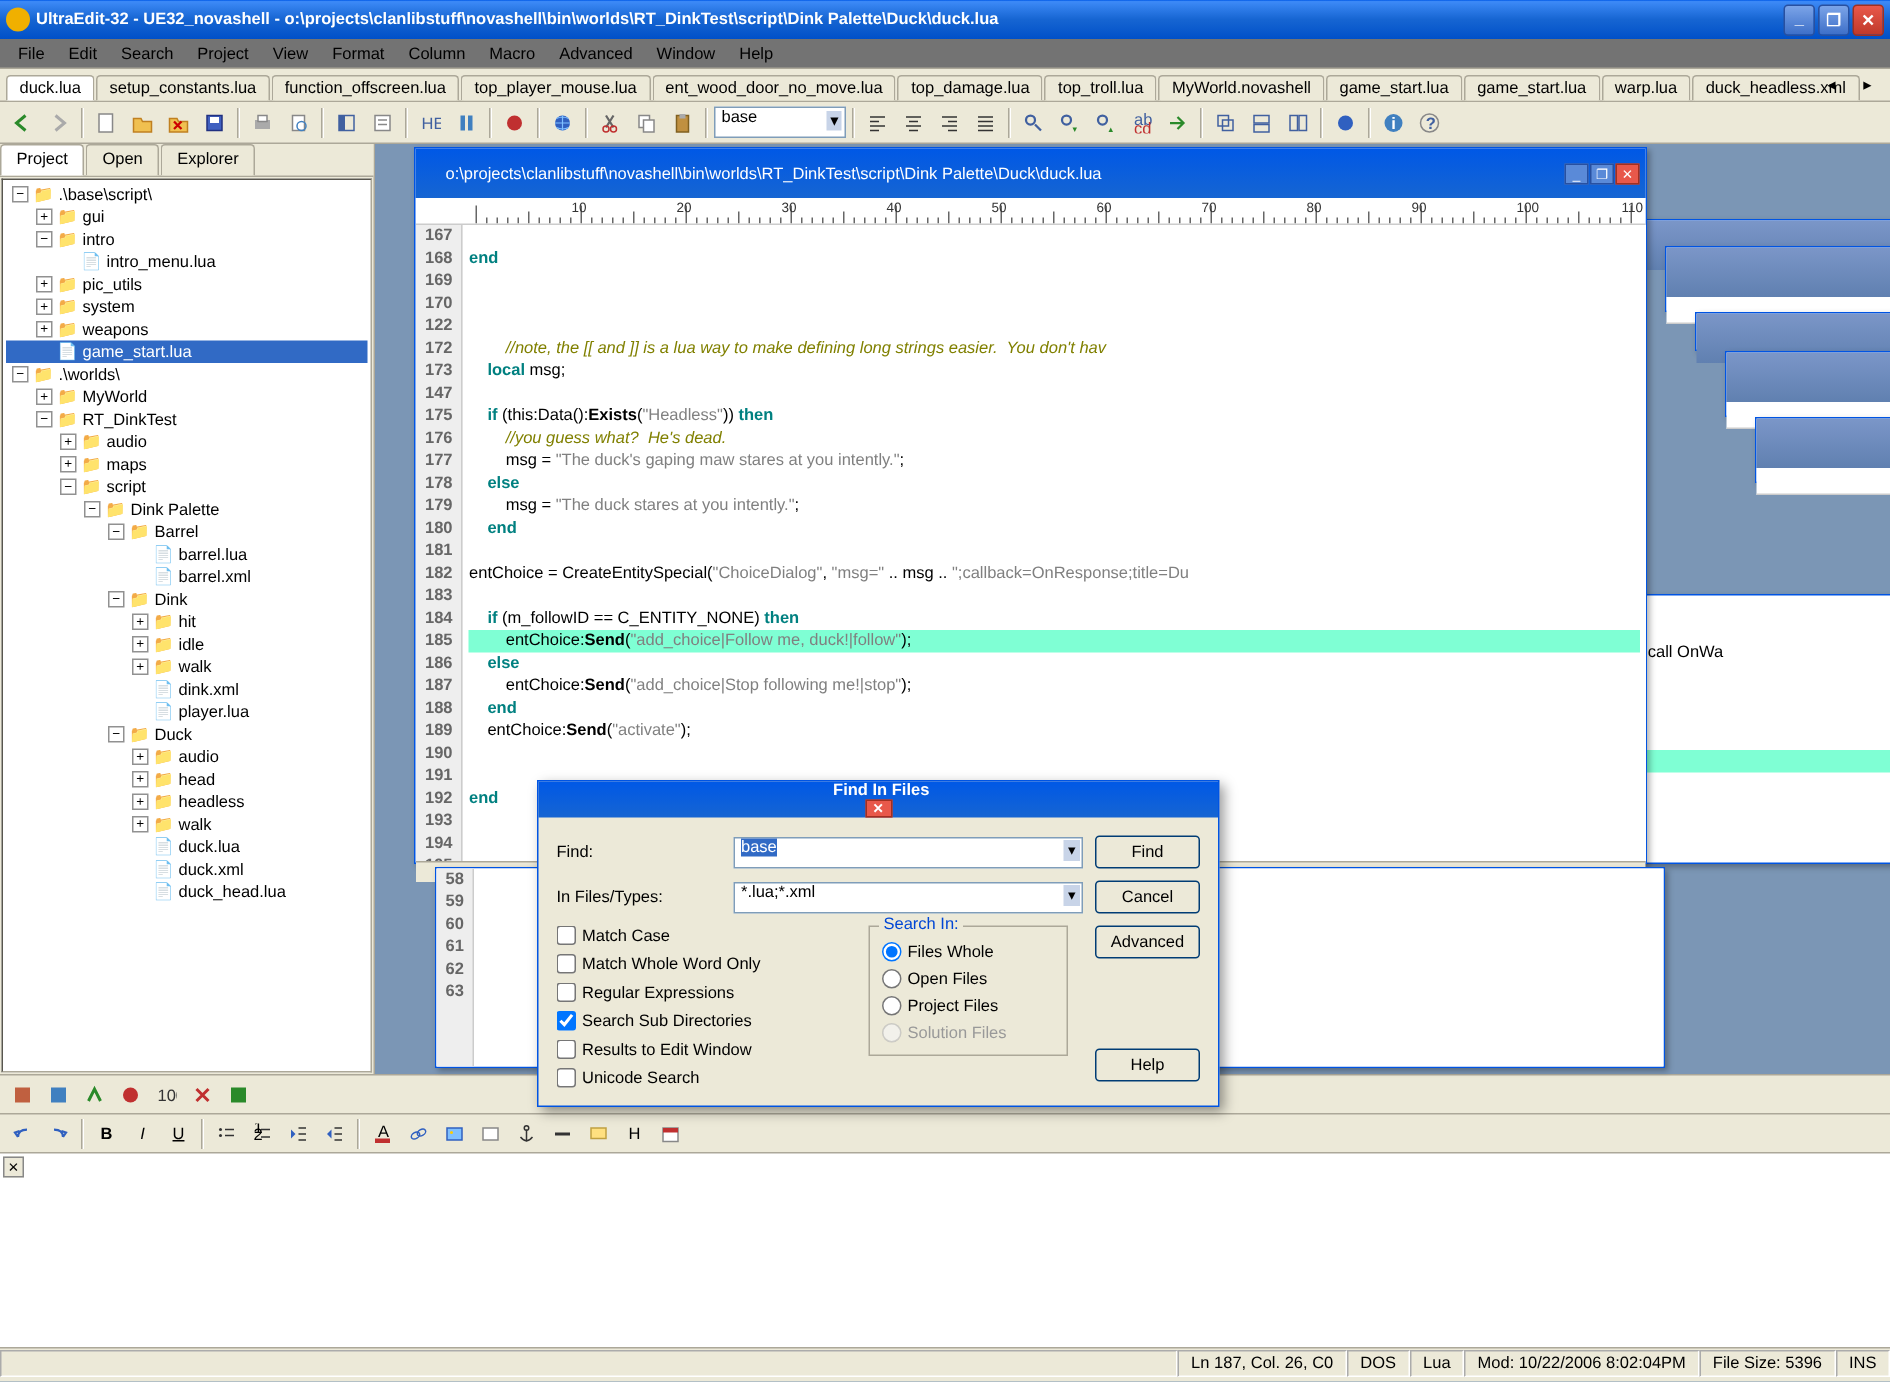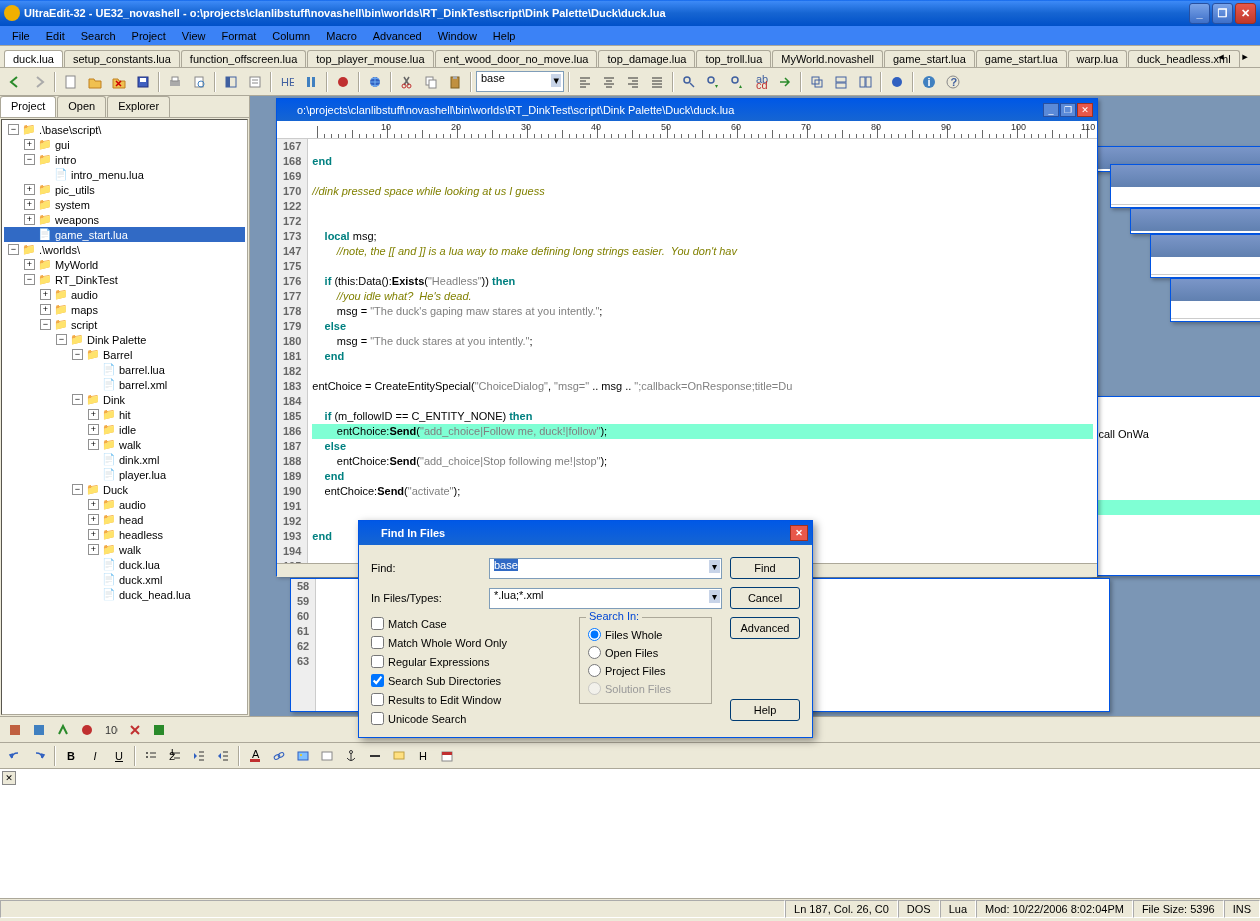--- a/index.html
+++ b/index.html
@@ -7,21 +7,21 @@
 
 
 .titlebar { height: 26px; background: linear-gradient(to bottom, #0058e6 0%, #3d8af7 4%, #1665d2 50%, #0050c8 100%); display: flex; align-items: center; padding: 0 4px; color: white; font-weight: bold; font-size: 13px; }
 .titlebar .app-icon { width: 16px; height: 16px; background: #f0b000; border-radius: 50%; margin-right: 4px; display: inline-block; }
 .titlebar .title-text { flex: 1; }
 .win-buttons { display: flex; gap: 2px; }
 .win-btn { width: 21px; height: 21px; background: linear-gradient(to bottom, #7ba4e8, #3d6fc8); border: 1px solid #2850a0; border-radius: 3px; color: white; display: flex; align-items: center; justify-content: center; font-weight: bold; cursor: pointer; }
 .win-btn.close { background: linear-gradient(to bottom, #e8584a, #c0392b); border-color: #a03020; }
 
 
-.menubar { height: 20px; background: #3b82f6; display: flex; align-items: center; padding: 0 4px; border-bottom: 1px solid #aca899; }
+.menubar { height: 20px; background: #737373; display: flex; align-items: center; padding: 0 4px; border-bottom: 1px solid #aca899; }
 .menubar span { padding: 2px 8px; cursor: pointer; }
 
 
 .tabs-row { height: 22px; background: #ece9d8; display: flex; align-items: flex-end; padding: 0 4px; border-bottom: 1px solid #aca899; position: relative; }
 .tab { background: #ece9d8; border: 1px solid #aca899; border-bottom: none; padding: 2px 8px; margin-right: 1px; cursor: pointer; border-radius: 3px 3px 0 0; font-size: 11px; }
 .tab.active { background: #fff; font-weight: normal; }
 .tabs-nav { position: absolute; right: 4px; display: flex; gap: 2px; }
 
 
 .toolbar { height: 28px; background: #ece9d8; display: flex; align-items: center; padding: 2px 4px; border-bottom: 1px solid #aca899; gap: 2px; }
@@ -40,21 +40,21 @@
 .tree-item { padding: 1px 2px; white-space: nowrap; cursor: pointer; display: flex; align-items: center; }
 .tree-item.selected { background: #316ac5; color: white; }
 .tree-exp { width: 11px; height: 11px; border: 1px solid #919191; background: white; display: inline-flex; align-items: center; justify-content: center; font-size: 9px; margin-right: 3px; line-height: 1; }
 .tree-icon { width: 14px; display: inline-block; margin-right: 3px; }
 .folder-icon { color: #f0b000; }
 .file-icon { color: #888; }
 
 
 .editor-area { flex: 1; position: relative; background: #7b96b5; }
 .doc-window { position: absolute; background: white; border: 1px solid #0054e3; box-shadow: 2px 2px 4px rgba(0,0,0,0.3); }
-.doc-titlebar { height: 22px; background: linear-gradient(to bottom, #0058e6, #1665d2); color: white; display: flex; align-items: center; padding: 0 4px; font-size: 11px; }
+.doc-titlebar { height: 33px; background: linear-gradient(to bottom, #0058e6, #1665d2); color: white; display: flex; align-items: center; padding: 0 4px; font-size: 11px; }
 .doc-titlebar .app-icon { width: 12px; height: 12px; }
 .doc-titlebar .title-text { flex: 1; margin-left: 4px; overflow: hidden; }
 .doc-win-btns { display: flex; gap: 1px; }
 .doc-win-btn { width: 16px; height: 14px; background: #5a8ad8; border: 1px solid #2850a0; color: white; font-size: 9px; display: flex; align-items: center; justify-content: center; cursor: pointer; }
 .doc-win-btn.close { background: #e8584a; border-color: #a03020; }
 .ruler { height: 18px; background: white; border-bottom: 1px solid #ccc; font-size: 8px; position: relative; overflow: hidden; }
 .ruler-marks { position: relative; height: 100%; margin-left: 40px; }
 .ruler-tick { position: absolute; border-left: 1px solid #666; height: 6px; bottom: 0; }
 .ruler-num { position: absolute; bottom: 6px; font-size: 9px; color: #333; }
 .code-area { display: flex; font-family: 'Courier New', monospace; font-size: 13px; background: white; overflow: auto; height: calc(100% - 52px); }
@@ -64,21 +64,21 @@
 .code-lines div { height: 15px; line-height: 15px; white-space: pre; }
 .kw { color: #008080; font-weight: bold; }
 .cm { color: #808000; font-style: italic; }
 .st { color: #808080; }
 .fn { color: #000; font-weight: bold; }
 .hl { background: #7fffd4; }
 .scroll-h { height: 14px; background: #ece9d8; border-top: 1px solid #aca899; }
 
 
 .dialog { position: absolute; left: 358px; top: 520px; width: 455px; background: #ece9d8; border: 1px solid #0054e3; box-shadow: 3px 3px 8px rgba(0,0,0,0.4); z-index: 100; }
-.dialog-titlebar { height: 24px; background: linear-gradient(to bottom, #0058e6, #1665d2); color: white; display: flex; align-items: center; padding: 0 4px; font-weight: bold; }
+.dialog-titlebar { height: 24px; background: linear-gradient(to bottom, #0058e6, #1665d2); color: white; display: flex; align-items: center; padding: 0 4px; font-weight: bold; flex-direction: column; }
 .dialog-body { padding: 12px; }
 .dlg-row { display: flex; align-items: center; margin-bottom: 8px; }
 .dlg-label { width: 118px; }
 .dlg-input { flex: 1; height: 21px; border: 1px solid #7f9db9; background: white; padding: 0 16px 0 4px; position: relative; margin-right: 8px; }
 .dlg-input::after { content: "▾"; position: absolute; right: 1px; top: 1px; background: #c8d4e8; padding: 1px 3px; font-size: 10px; }
 .dlg-input .sel { background: #316ac5; color: white; }
 .dlg-btn { width: 70px; height: 22px; background: #ece9d8; border: 1px solid #003c74; border-radius: 3px; cursor: pointer; text-align: center; line-height: 20px; }
 .dlg-checks { display: flex; gap: 18px; margin-top: 6px; }
 .check-col { display: flex; flex-direction: column; gap: 6px; }
 .chk { display: flex; align-items: center; gap: 4px; }
@@ -735,28 +735,27 @@
             <div>191</div>
             <div>192</div>
             <div>193</div>
             <div>194</div>
             <div>195</div>
           </div>
         <div class="code-lines" id="code-lines">
             <div></div>
             <div><span class="kw">end</span></div>
             <div></div>
-            <div><span class="cm">//dink pressed space while looking at us I guess</span></div>
             <div></div>
             <div></div>
+            <div>        <span class="cm">//note, the [[ and ]] is a lua way to make defining long strings easier.  You don't hav</span></div>
             <div>    <span class="kw">local</span> msg;</div>
-            <div>        <span class="cm">//note, the [[ and ]] is a lua way to make defining long strings easier.  You don't hav</span></div>
             <div></div>
             <div>    <span class="kw">if</span> (this:Data():<span class="fn">Exists</span>(<span class="st">"Headless"</span>)) <span class="kw">then</span></div>
-            <div>        <span class="cm">//you idle what?  He's dead.</span></div>
+            <div>        <span class="cm">//you guess what?  He's dead.</span></div>
             <div>        msg = <span class="st">"The duck's gaping maw stares at you intently."</span>;</div>
             <div>    <span class="kw">else</span></div>
             <div>        msg = <span class="st">"The duck stares at you intently."</span>;</div>
             <div>    <span class="kw">end</span></div>
             <div></div>
             <div>entChoice = CreateEntitySpecial(<span class="st">"ChoiceDialog"</span>, <span class="st">"msg="</span> .. msg .. <span class="st">";callback=OnResponse;title=Du</span></div>
             <div></div>
             <div>    <span class="kw">if</span> (m_followID == C_ENTITY_NONE) <span class="kw">then</span></div>
             <div class="hl">        entChoice:<span class="fn">Send</span>(<span class="st">"add_choice|Follow me, duck!|follow"</span>);</div>
             <div>    <span class="kw">else</span></div>

